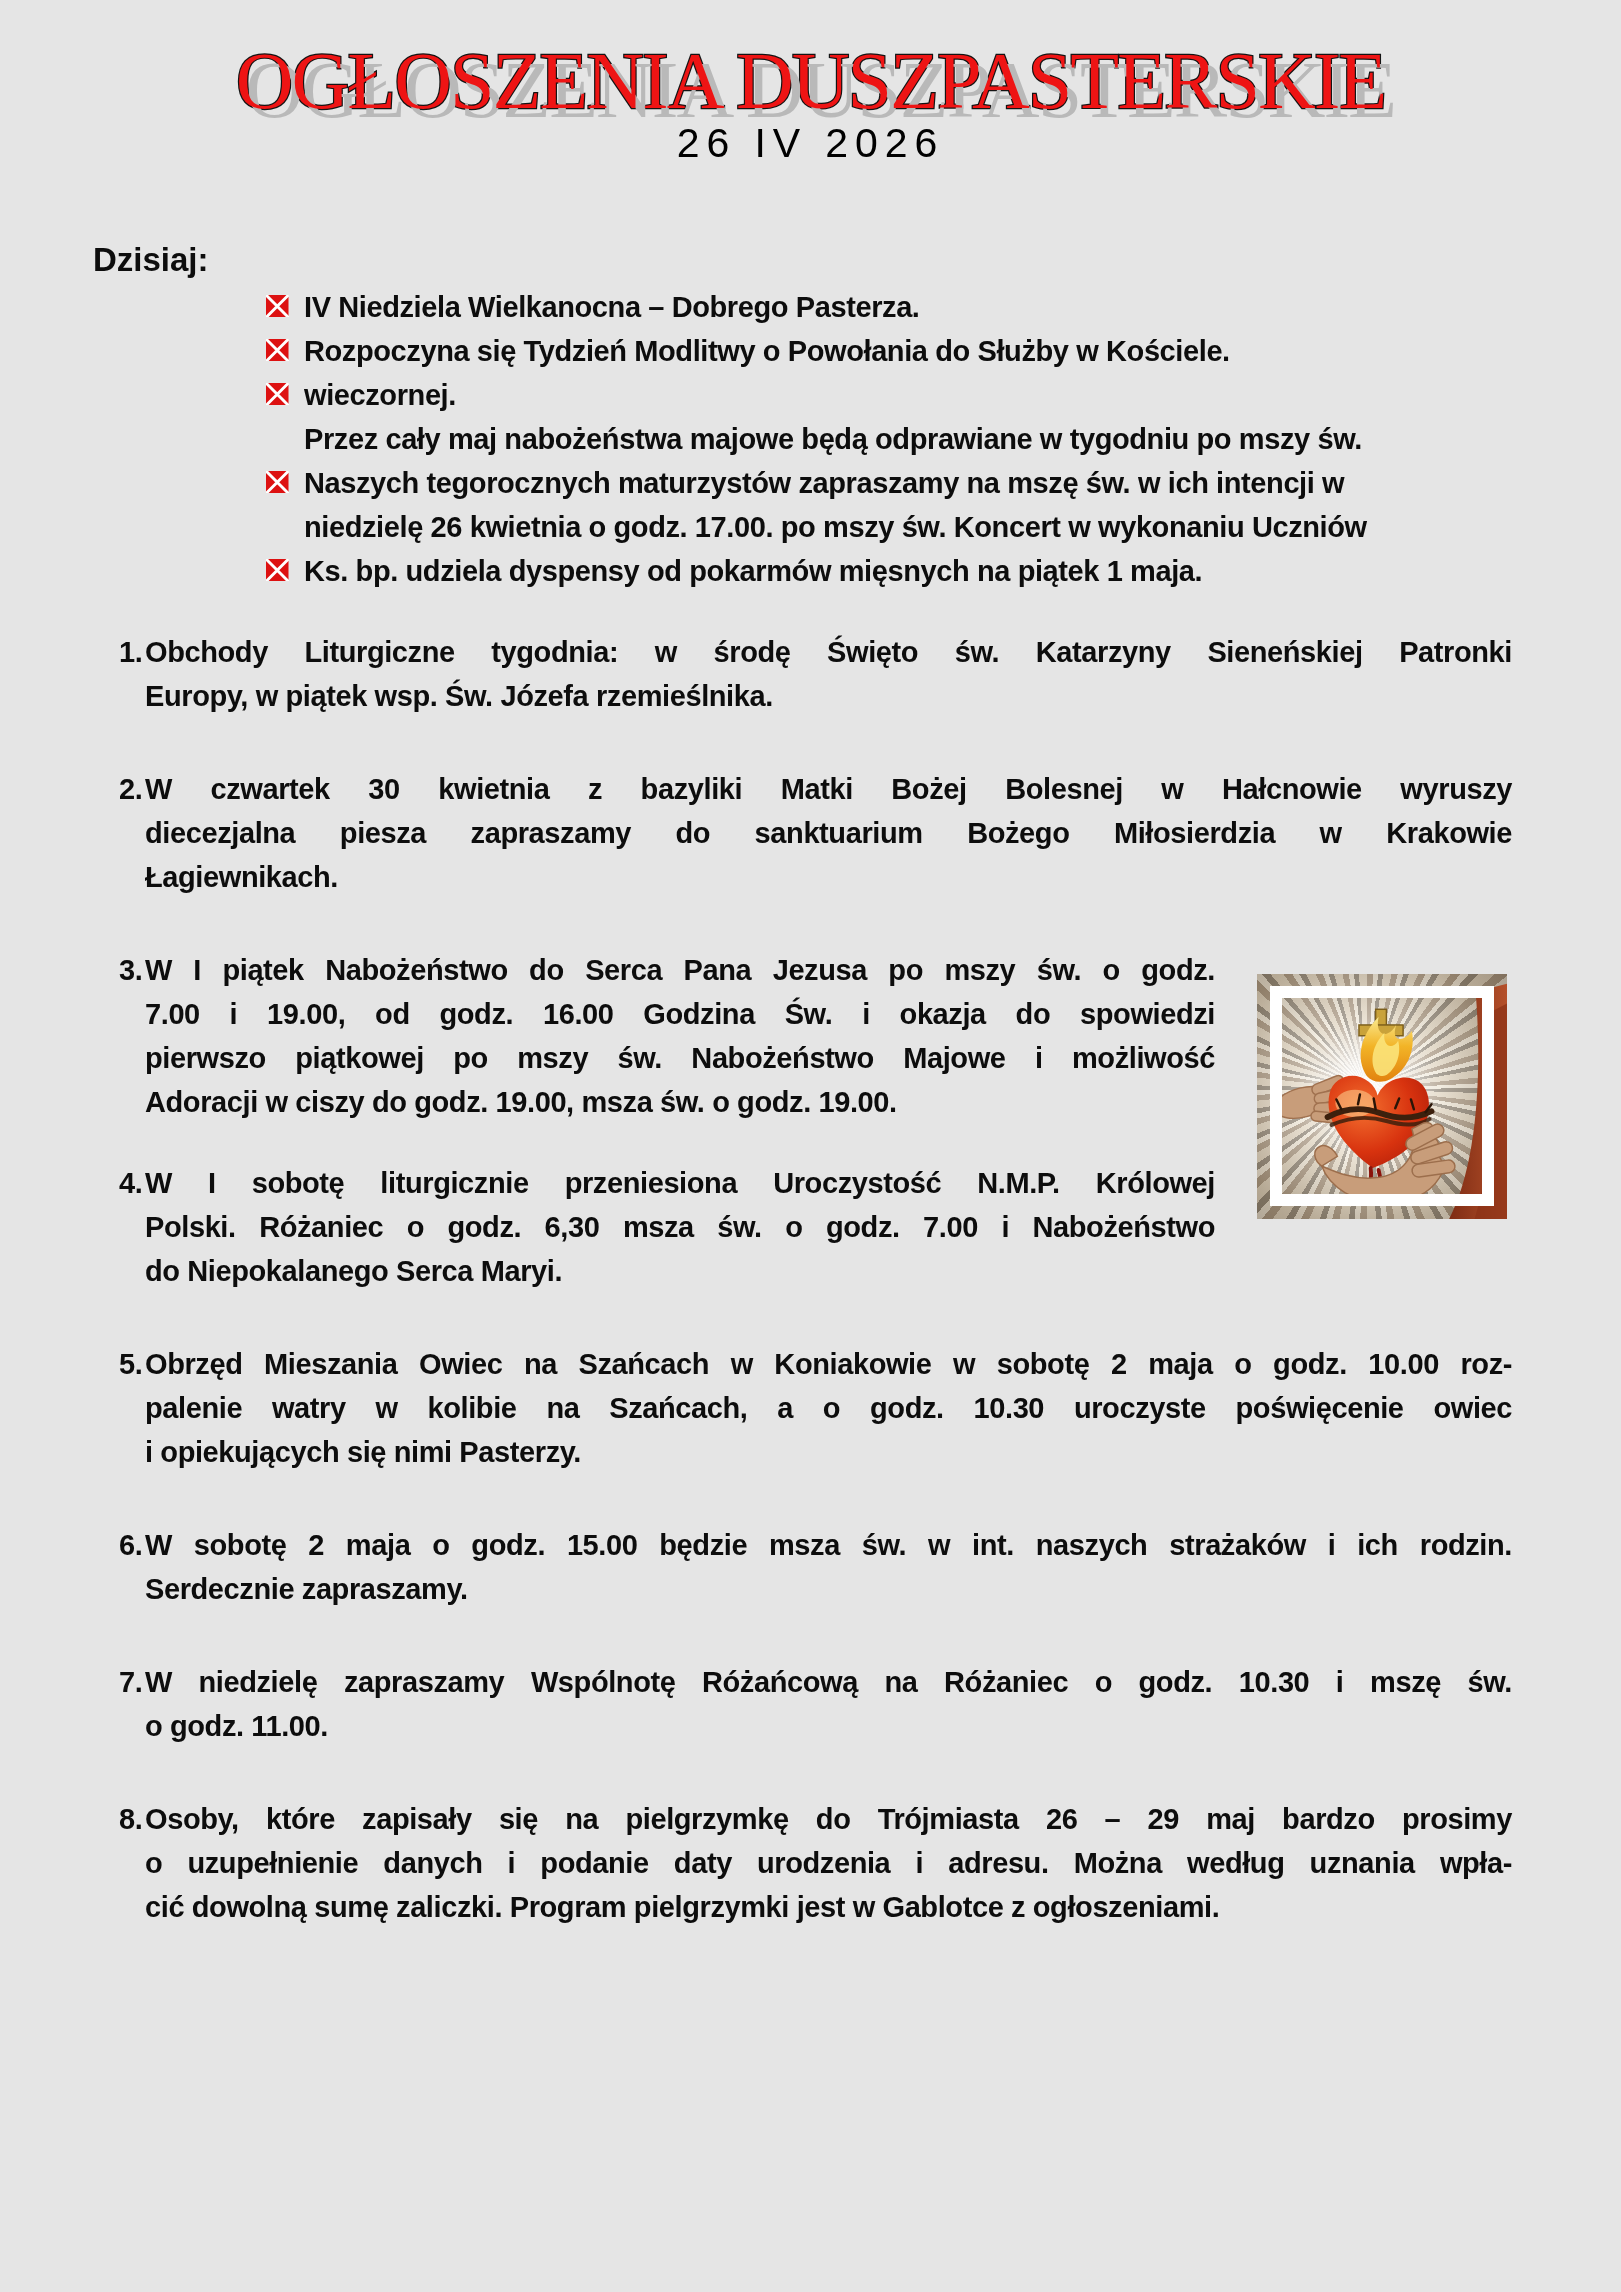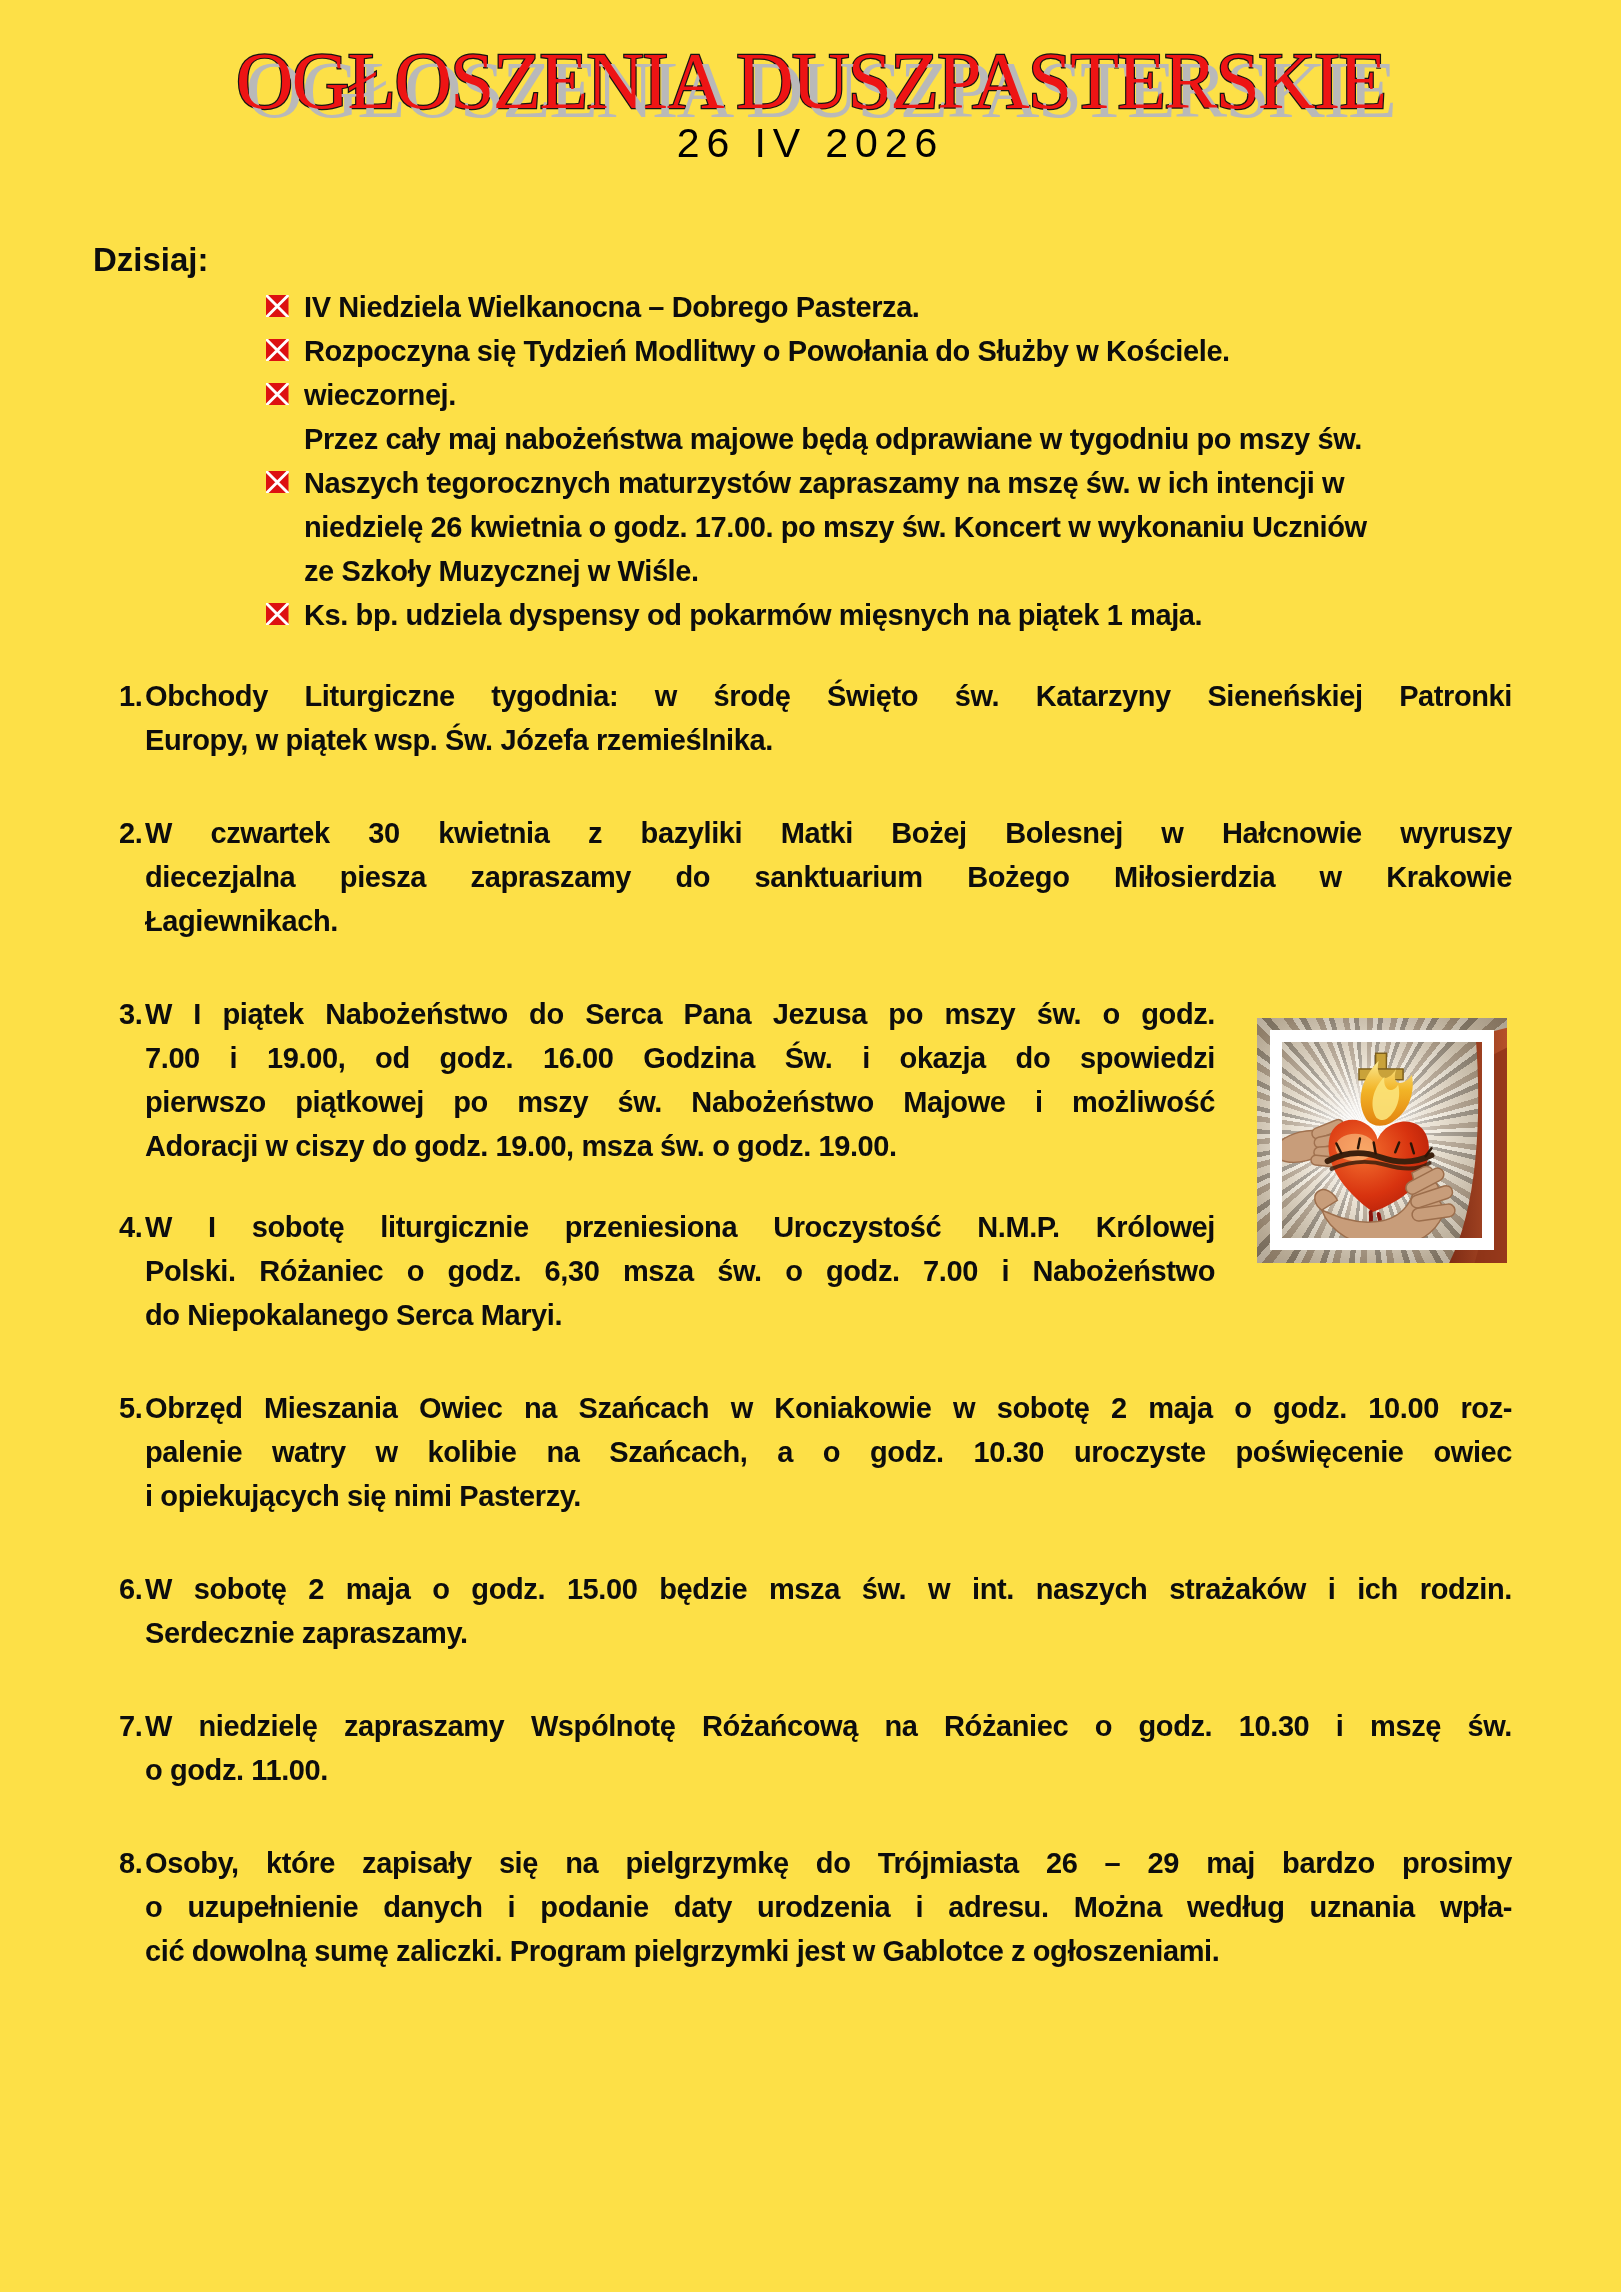--- a/index.html
+++ b/index.html
@@ -1,17 +1,17 @@
 <!DOCTYPE html>
 <html><head>
 <meta charset="utf-8">
 <style>
   html,body { margin:0; padding:0; background:#ffffff; }
   .page {
-    position:relative; width:1621px; height:2293px; background:#fde047;
+    position:relative; width:1621px; height:2293px; background:#e5e5e5;
     overflow:hidden; font-family:"Liberation Sans", sans-serif; color:#0d0d0d;
   }
   
   .header { text-align:center; padding-top:39px; }
   .title {
     display:inline-block;
     font-family:"Liberation Serif", serif;
     font-size:80px; line-height:84px; font-weight:normal;
     color:#ee1414; letter-spacing:-2px;
     -webkit-text-stroke:2.4px #141414; paint-order:stroke fill;
@@ -81,21 +81,21 @@
             <svg viewBox="0 0 20 20" width="22.5" height="22.5">
               <rect width="20" height="20" fill="#dd1111"></rect>
               <path d="M0 0 L20 20 M20 0 L0 20" stroke="#ffffff" stroke-width="2.6"></path>
             </svg>
           </span><span><div class="line">wieczornej.</div><div class="line">Przez cały maj nabożeństwa majowe będą odprawiane w tygodniu po mszy św.</div></span></div>
         <div class="bullet"><span class="cross">
             <svg viewBox="0 0 20 20" width="22.5" height="22.5">
               <rect width="20" height="20" fill="#dd1111"></rect>
               <path d="M0 0 L20 20 M20 0 L0 20" stroke="#ffffff" stroke-width="2.6"></path>
             </svg>
-          </span><span><div class="line">Naszych tegorocznych maturzystów zapraszamy na mszę św. w ich intencji w</div><div class="line">niedzielę 26 kwietnia o godz. 17.00. po mszy św. Koncert w wykonaniu Uczniów</div><div class="line">ze Szkoły Muzycznej w Wiśle.</div></span></div>
+          </span><span><div class="line">Naszych tegorocznych maturzystów zapraszamy na mszę św. w ich intencji w</div><div class="line">niedzielę 26 kwietnia o godz. 17.00. po mszy św. Koncert w wykonaniu Uczniów</div></span></div>
         <div class="bullet"><span class="cross">
             <svg viewBox="0 0 20 20" width="22.5" height="22.5">
               <rect width="20" height="20" fill="#dd1111"></rect>
               <path d="M0 0 L20 20 M20 0 L0 20" stroke="#ffffff" stroke-width="2.6"></path>
             </svg>
           </span><span><div class="line">Ks. bp. udziela dyspensy od pokarmów mięsnych na piątek 1 maja.</div></span></div>
       </div>
   </div>
 
   <div class="annc">

